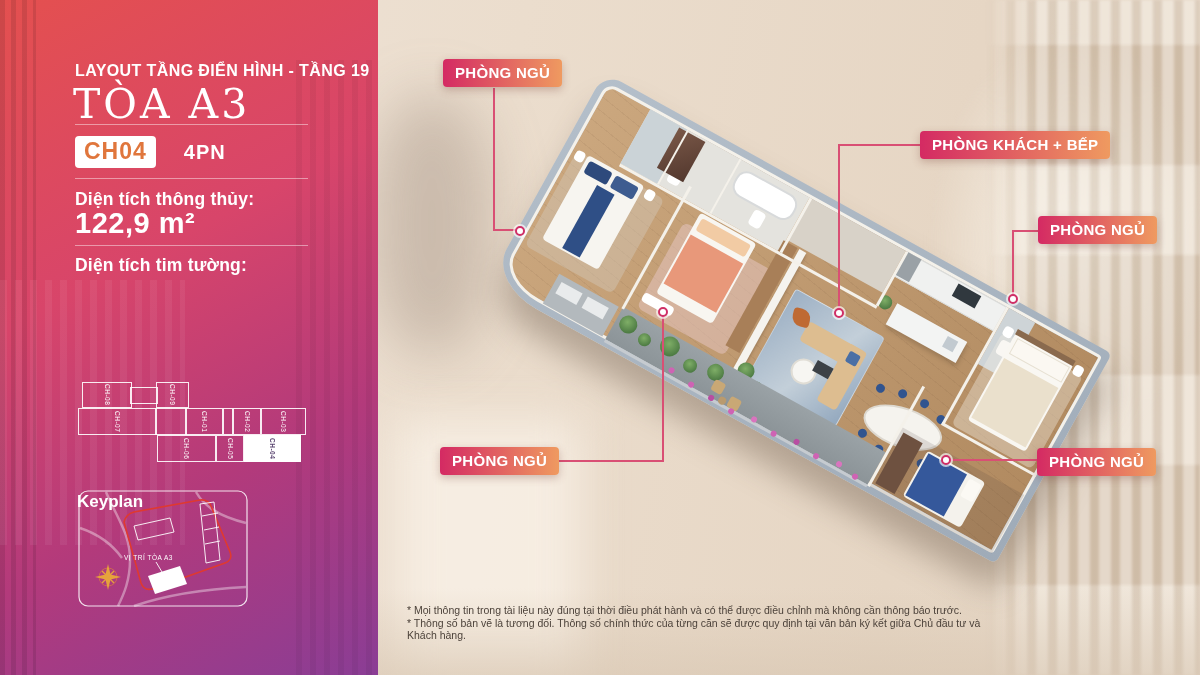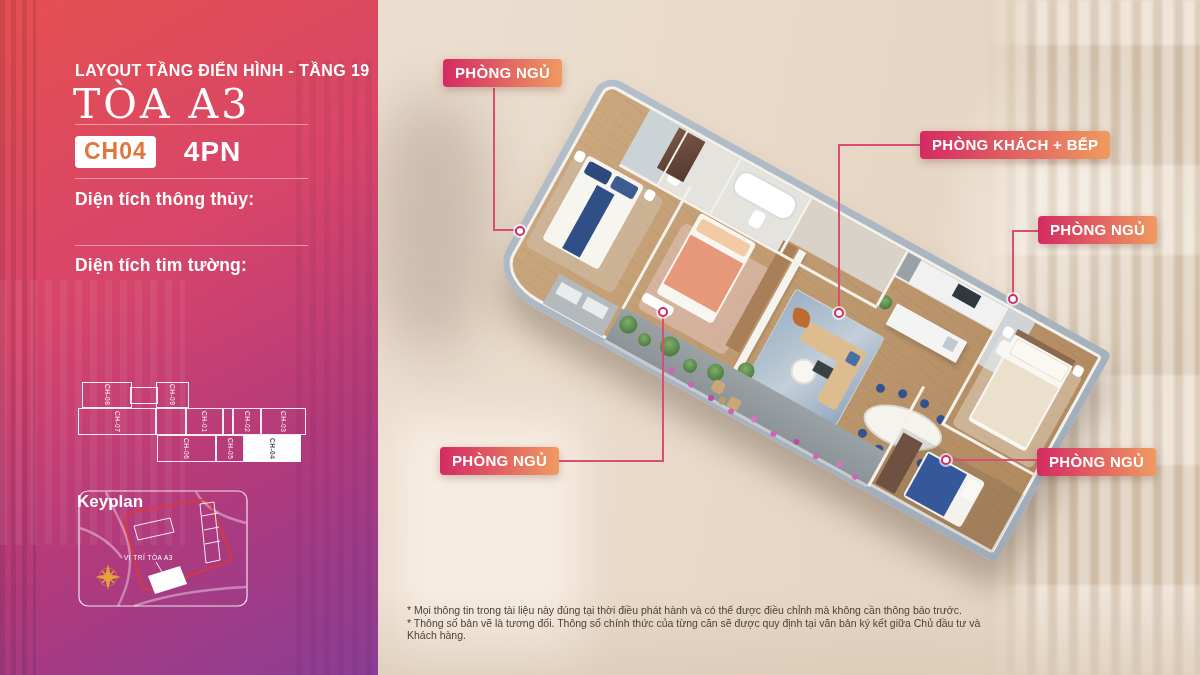--- a/index.html
+++ b/index.html
@@ -59,21 +59,21 @@
      background:repeating-linear-gradient(90deg,rgba(255,255,255,0.06) 0 7px,transparent 7px 15px);}
   .stripesC{position:absolute;left:296px;top:60px;width:82px;height:615px;
      background:repeating-linear-gradient(90deg,rgba(0,0,0,0.05) 0 6px,transparent 6px 14px);}
   .p-sub{position:absolute;left:75px;top:62px;font-size:16px;font-weight:bold;letter-spacing:0.4px;}
   .p-title{position:absolute;left:73px;top:80px;font-family:"DejaVu Serif",serif;
      font-size:41px;letter-spacing:3px;font-weight:400;}
   .rule{position:absolute;left:75px;width:233px;height:1px;background:rgba(255,255,255,0.45);}
   .badge-row{position:absolute;left:75px;top:136px;display:flex;align-items:center;gap:28px;}
   .badge{background:#fff;color:#e0763c;font-weight:bold;font-size:23px;
      padding:2px 9px 3px;border-radius:4px;letter-spacing:1px;}
-  .unit-type{font-size:28px;font-weight:bold;letter-spacing:1px;}
+  .unit-type{font-size:20px;font-weight:bold;letter-spacing:1px;}
   .a-label{position:absolute;left:75px;font-size:17.5px;font-weight:bold;letter-spacing:0.2px;}
   .a-value{position:absolute;left:75px;font-size:29px;font-weight:bold;letter-spacing:0.5px;}
   .su{position:absolute;border:1px solid rgba(255,255,255,0.9);display:flex;
      align-items:center;justify-content:center;}
   .su span{writing-mode:vertical-rl;font-size:6.5px;letter-spacing:0.5px;color:#fff;}
   .su.hl{background:#fff;}
   .su.hl span{color:#5a4470;font-weight:bold;}
   .kp-title{position:absolute;left:77px;top:492px;font-size:17px;font-weight:bold;}
   .kp{position:absolute;left:78px;top:490px;}
 </style>
@@ -233,20 +233,21 @@
     <div class="p-title">TÒA A3</div>
     <div class="rule" style="top:124px;"></div>
 
     <div class="badge-row">
       <span class="badge">CH04</span>
       <span class="unit-type">4PN</span>
     </div>
     <div class="rule" style="top:178px;"></div>
 
     <div class="a-label" style="top:189px;">Diện tích thông thủy:</div>
+    <div class="a-value" style="top:207px;">122,9 m²</div>
     <div class="rule" style="top:245px;"></div>
     <div class="a-label" style="top:255px;">Diện tích tim tường:</div>
 
     <div class="su" style="left:82px;top:382px;width:48px;height:24px;">
         <span>CH-08</span>
       </div>
     <div class="su" style="left:130px;top:387px;width:26px;height:15px;"></div>
     <div class="su" style="left:156px;top:382px;width:31px;height:24px;">
         <span>CH-09</span>
       </div>

